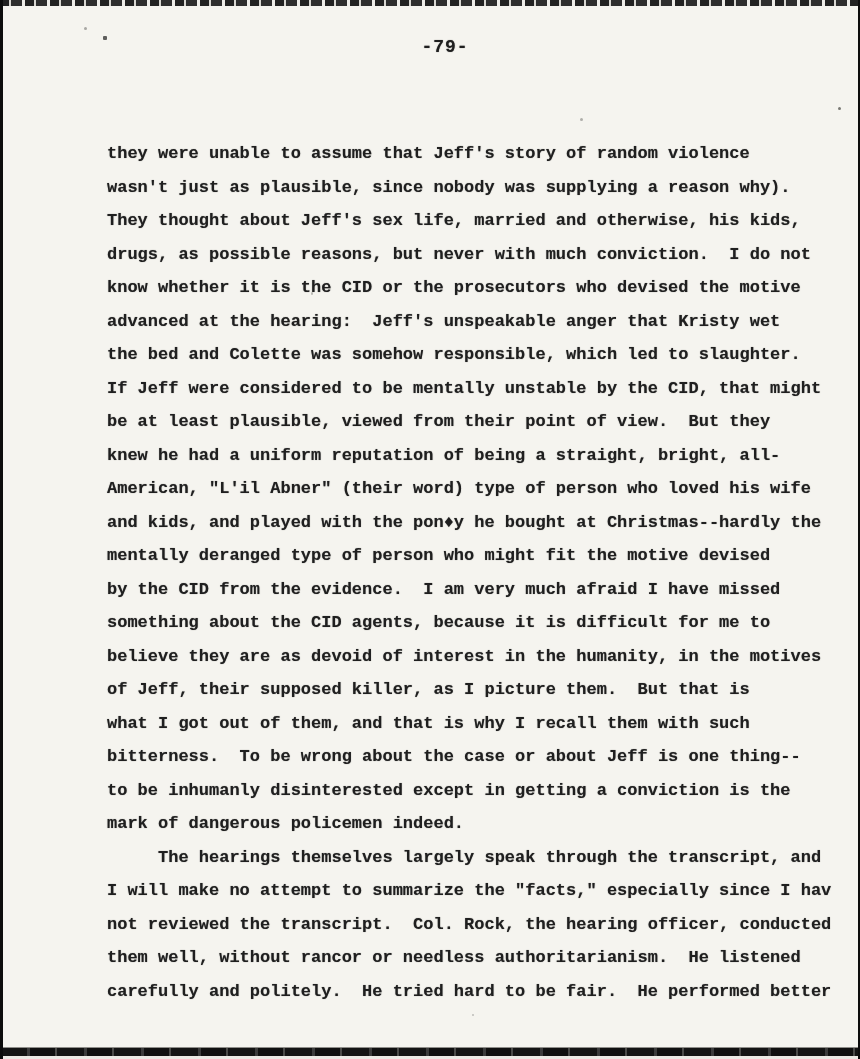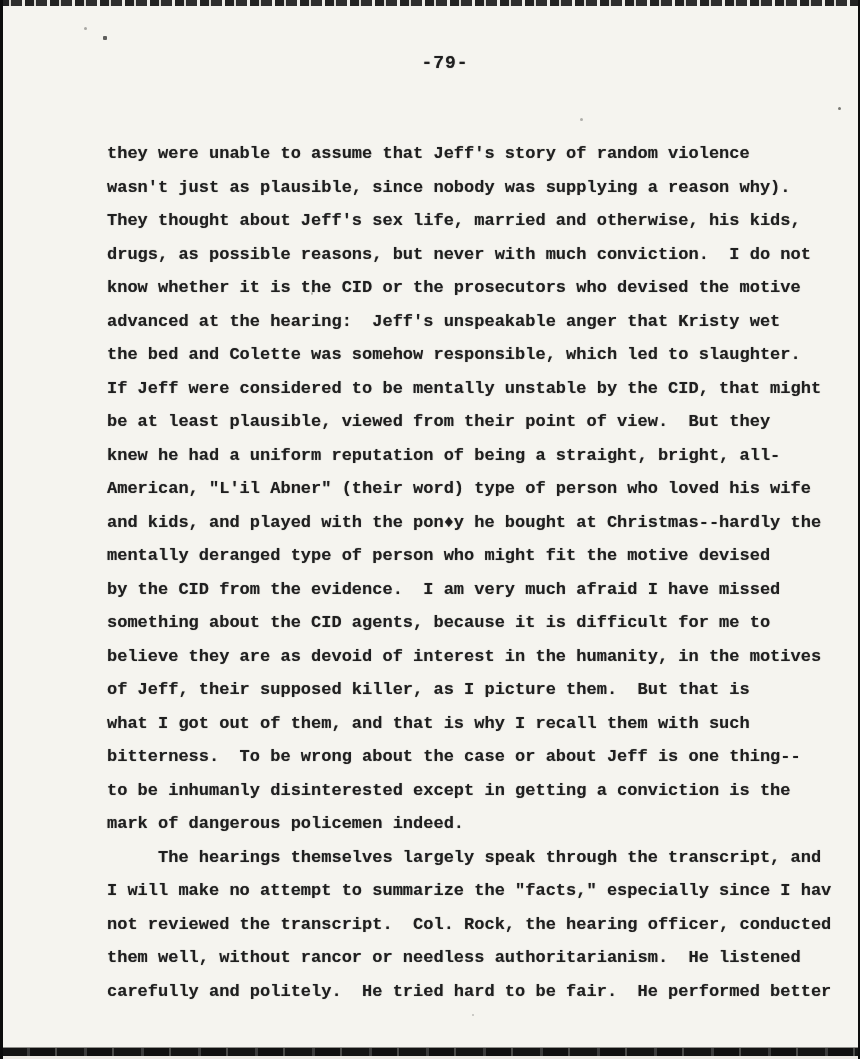--- a/index.html
+++ b/index.html
@@ -45,21 +45,20 @@
   }
   
   .page-number{
     position:absolute;top:37px;left:0;width:100%;
     padding-left:30px;box-sizing:border-box;
     text-align:center;
     font-size:18px;font-weight:bold;
     letter-spacing:1px;
     color:var(--ink,#1f1f1f);
     text-shadow:0 0 1px rgba(25,25,25,.6);
-    margin-top:16px;
   }
   
   .doc-text{
     position:absolute;top:137px;left:107px;width:760px;
     font-size:17px;line-height:33.5px;font-weight:bold;
     color:var(--ink,#1f1f1f);
     text-shadow:0 0 1px rgba(25,25,25,.55);
     white-space:pre;
   }
   .doc-text .line{height:33.5px;}

